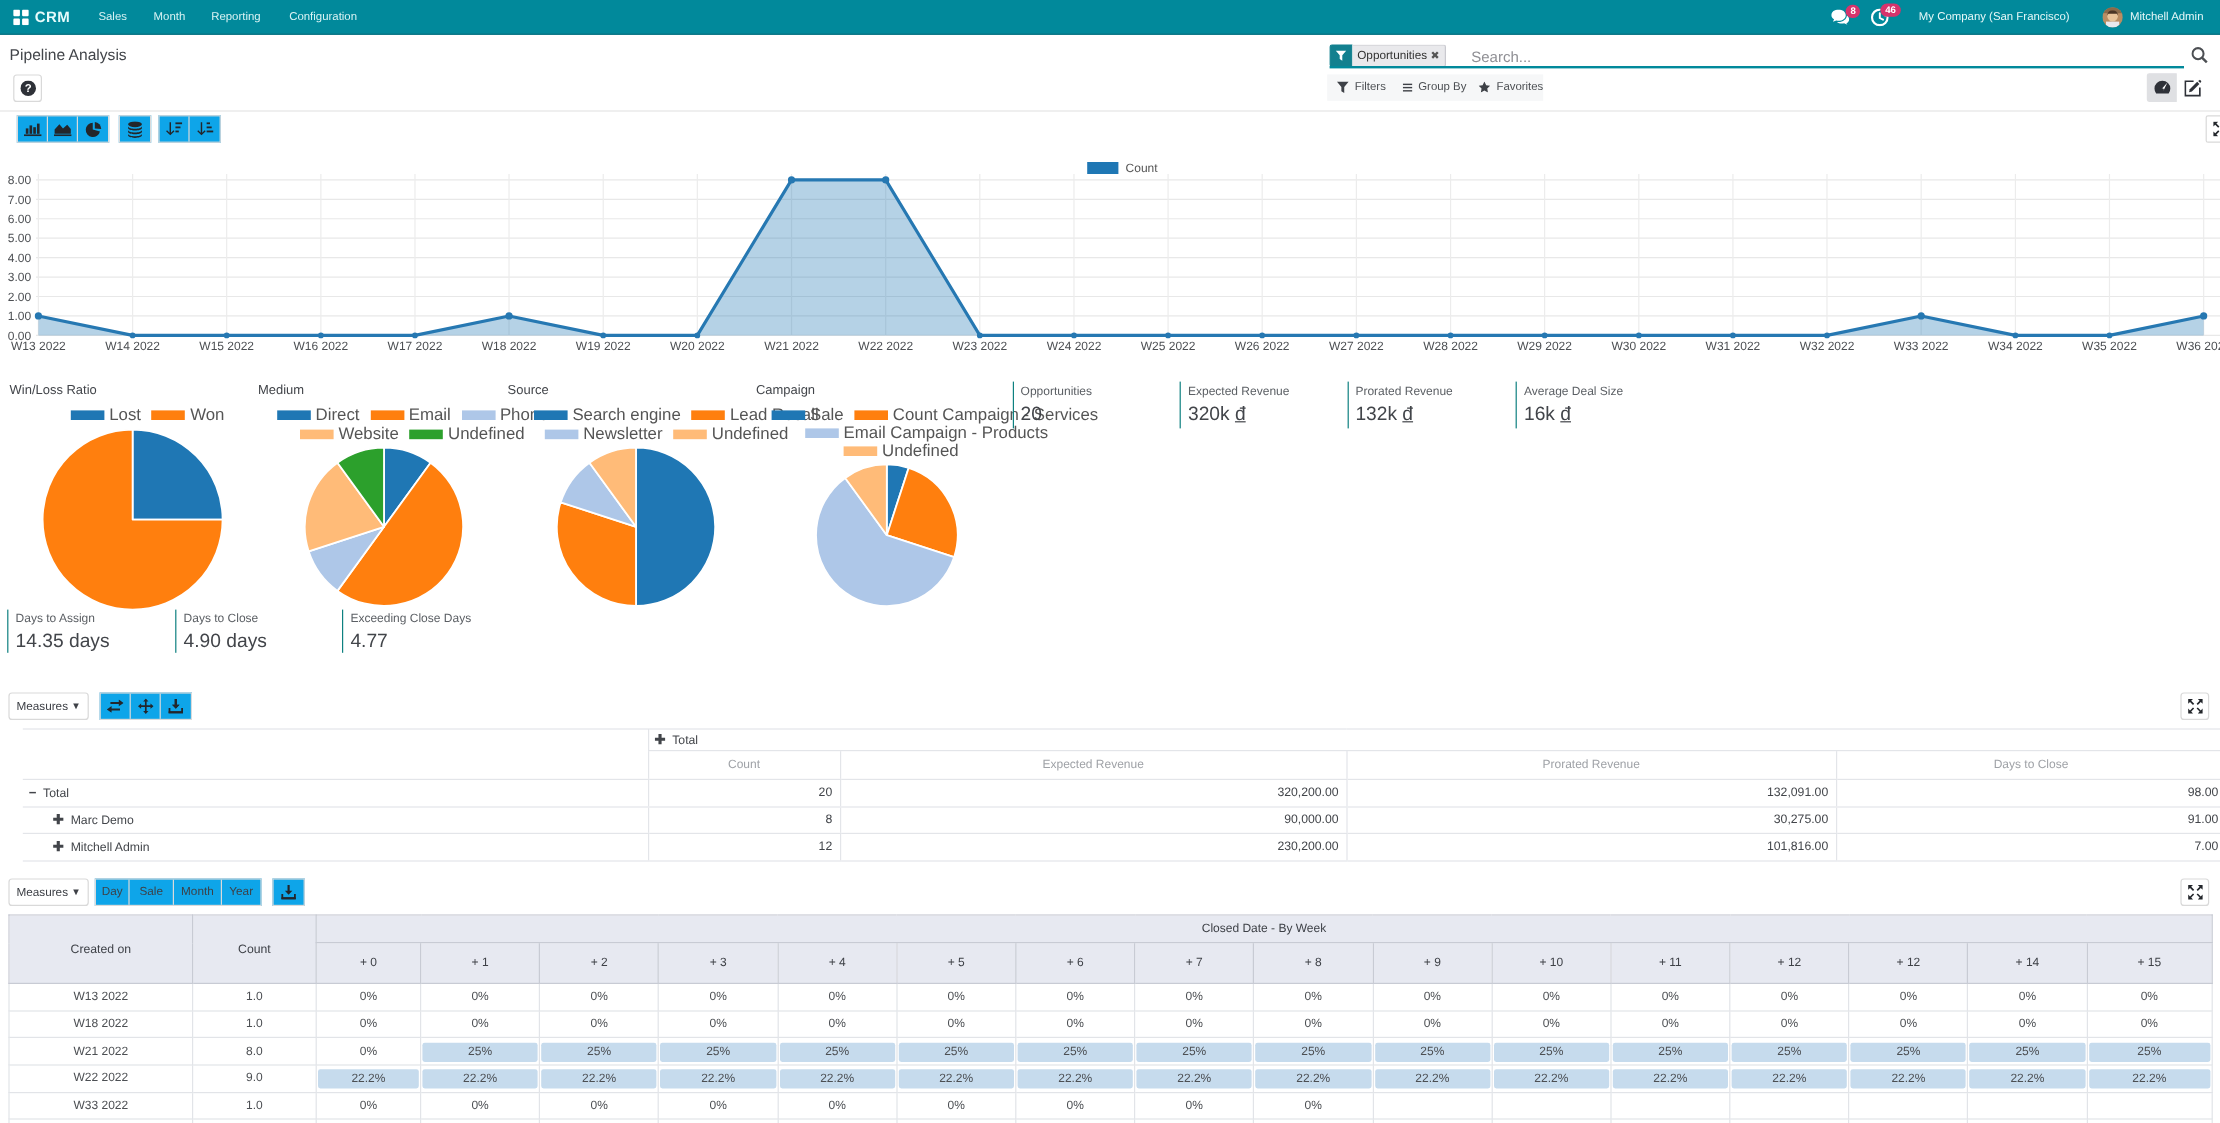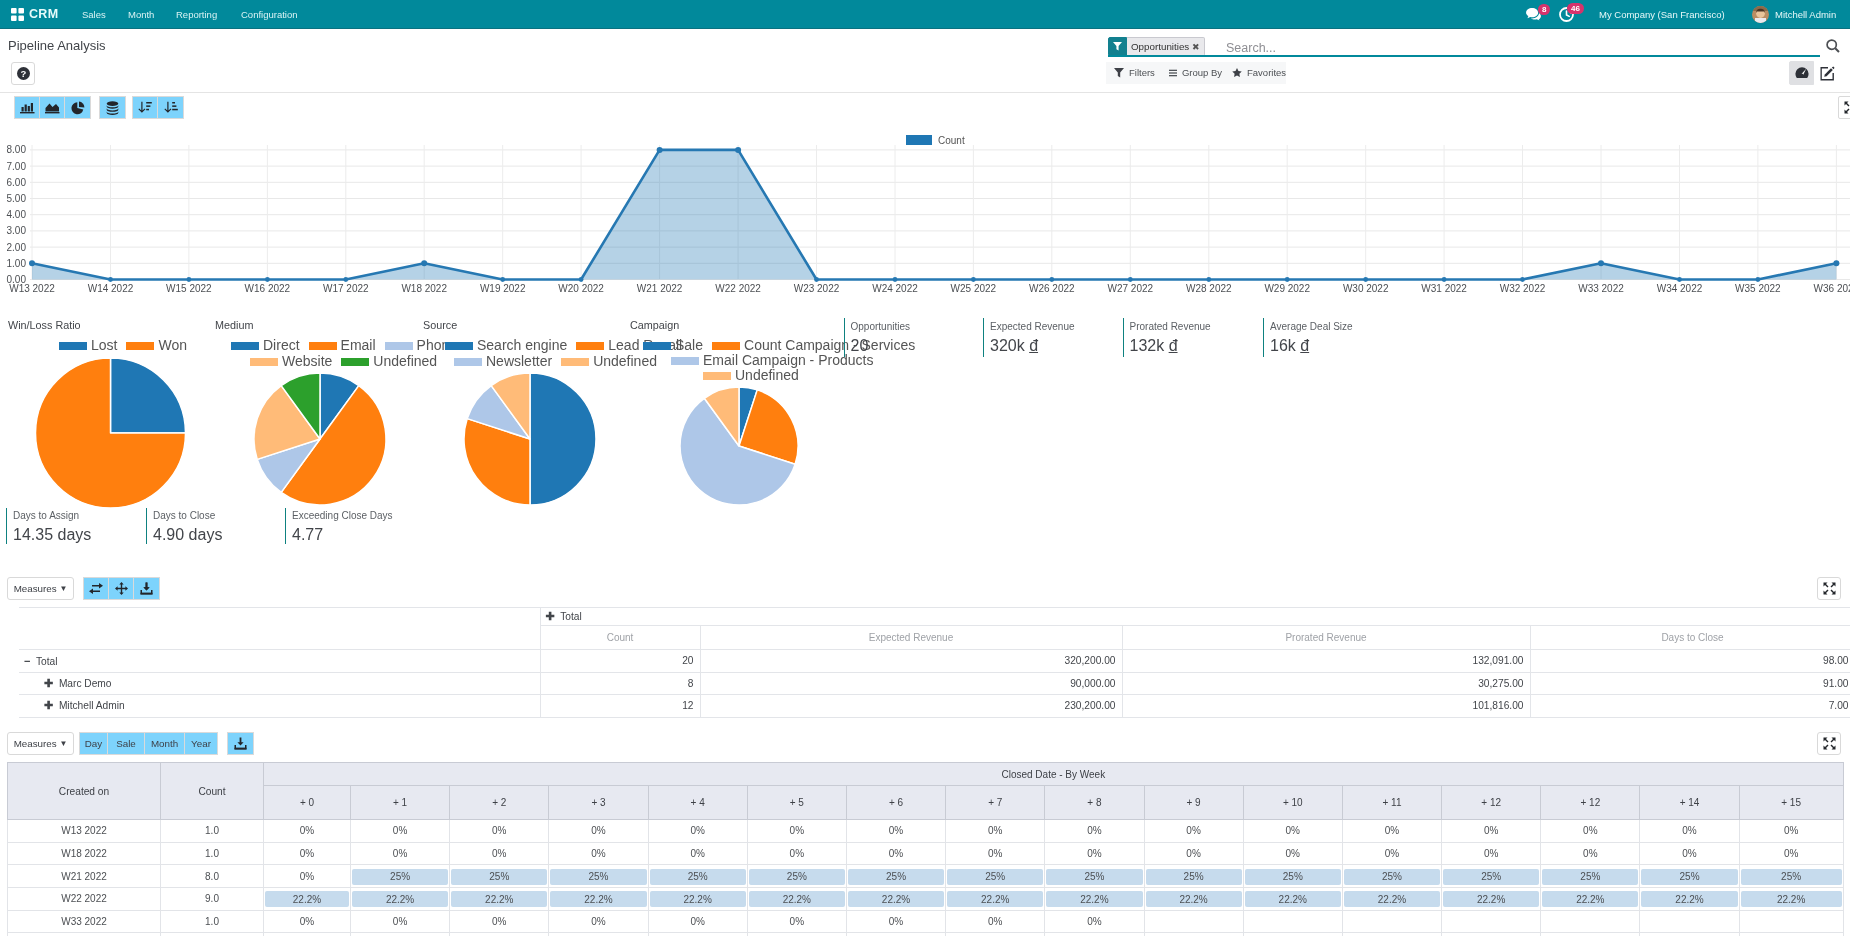--- a/index.html
+++ b/index.html
@@ -27,21 +27,21 @@
 .search-ph { position:absolute; left:1206px; top:41px; font-size:12.5px; color:#8f8f94;margin-left:20px; }
 .search-ul { position:absolute; left:1108px; top:55px; width:712px; border-top:2px solid #01899b; }
 .fbar { position:absolute; left:1106px; top:61.5px; width:180px; height:22px; background:#f6f7f8; display:flex; align-items:center; font-size:9.5px; color:#4c4f53; }
 .fbar span { white-space:nowrap; }
 .fbar span.it { margin-right:5px; display:inline-flex; }
 
 
 .vsw { position:absolute; top:61px; width:25px; height:24px; display:flex; align-items:center; justify-content:center; }
 
 
-.cbtn { position:absolute; top:96px; height:23px; background:#7dd3fc; border:1px solid #dadada; display:flex; }
+.cbtn { position:absolute; top:96px; height:23px; background:#0ea5e9; border:1px solid #dadada; display:flex; }
 .cbtn .c { width:25px; height:21px; display:flex; align-items:center; justify-content:center; border-right:1px solid #dadada; }
 .cbtn .c:last-child { border-right:none; }
 
 
 .kpi { position:absolute; border-left:1.5px solid #0e8180; padding-left:6px; }
 .kpi .lab { font-size:10px; color:#5b5f64; }
 .kpi .val { font-size:16px; color:#42454a; margin-top:5px; white-space:nowrap; }
 .sec-title { position:absolute; font-size:10.8px; color:#42454a; }
 
 

